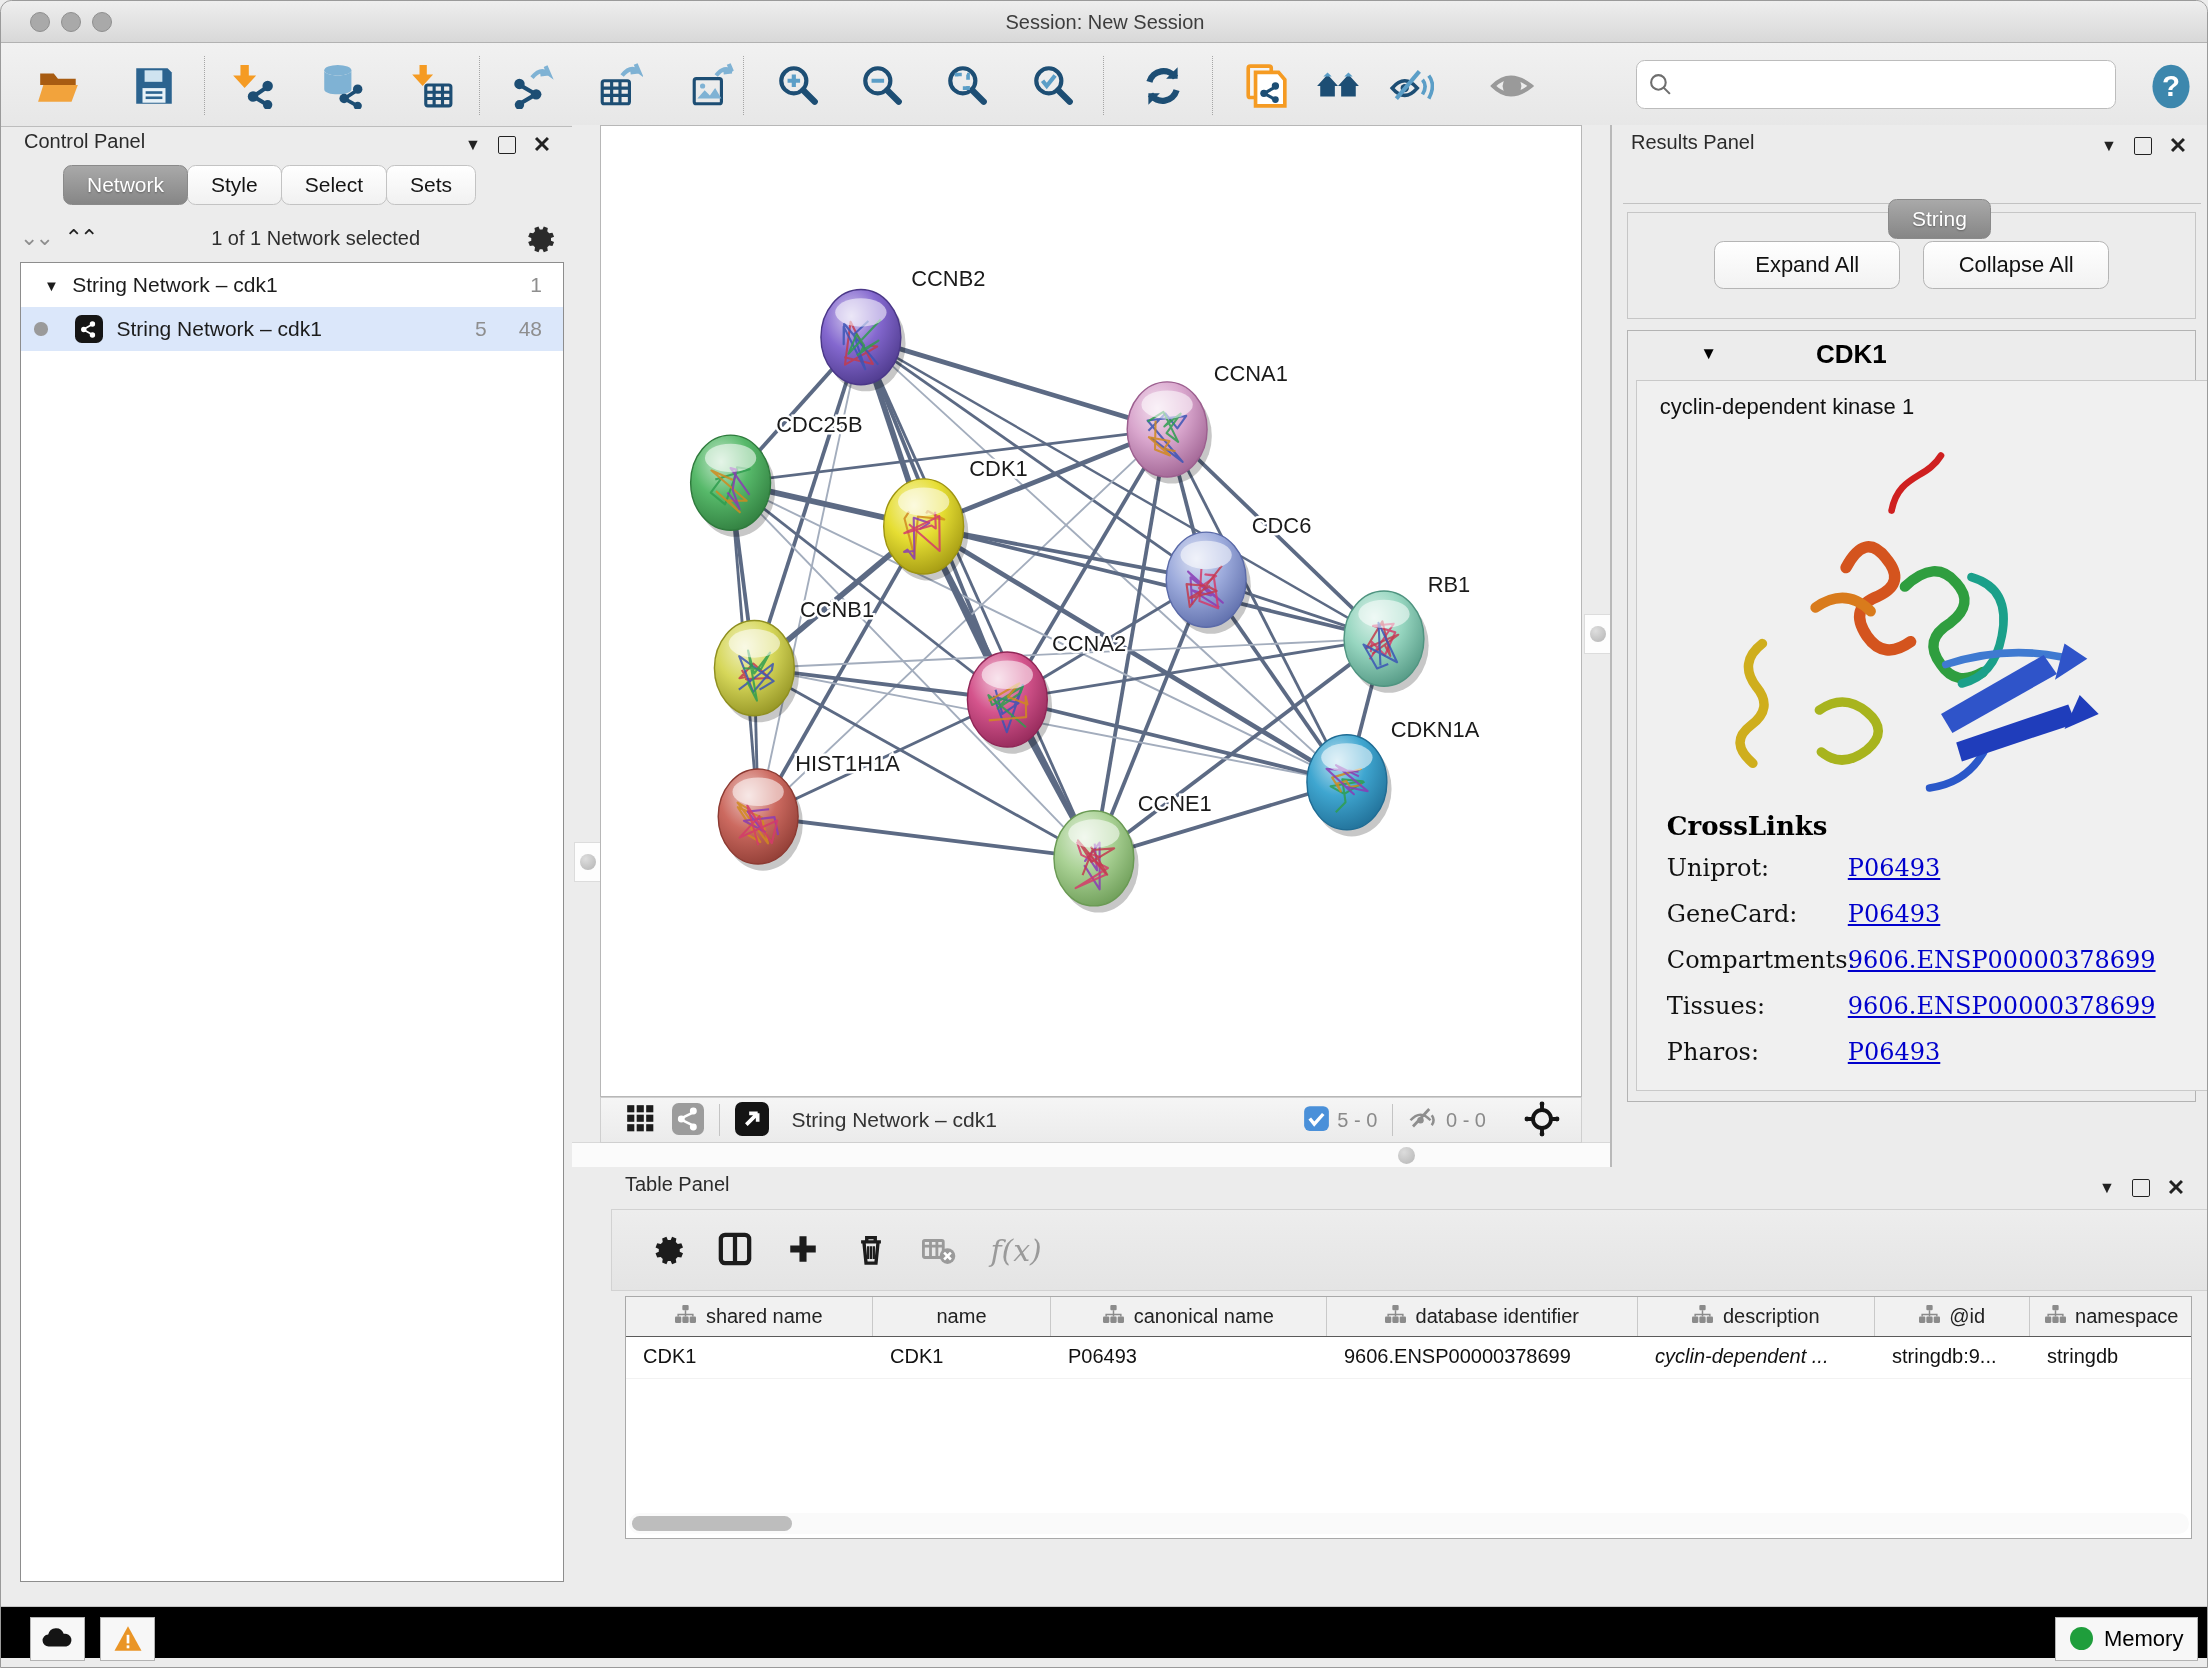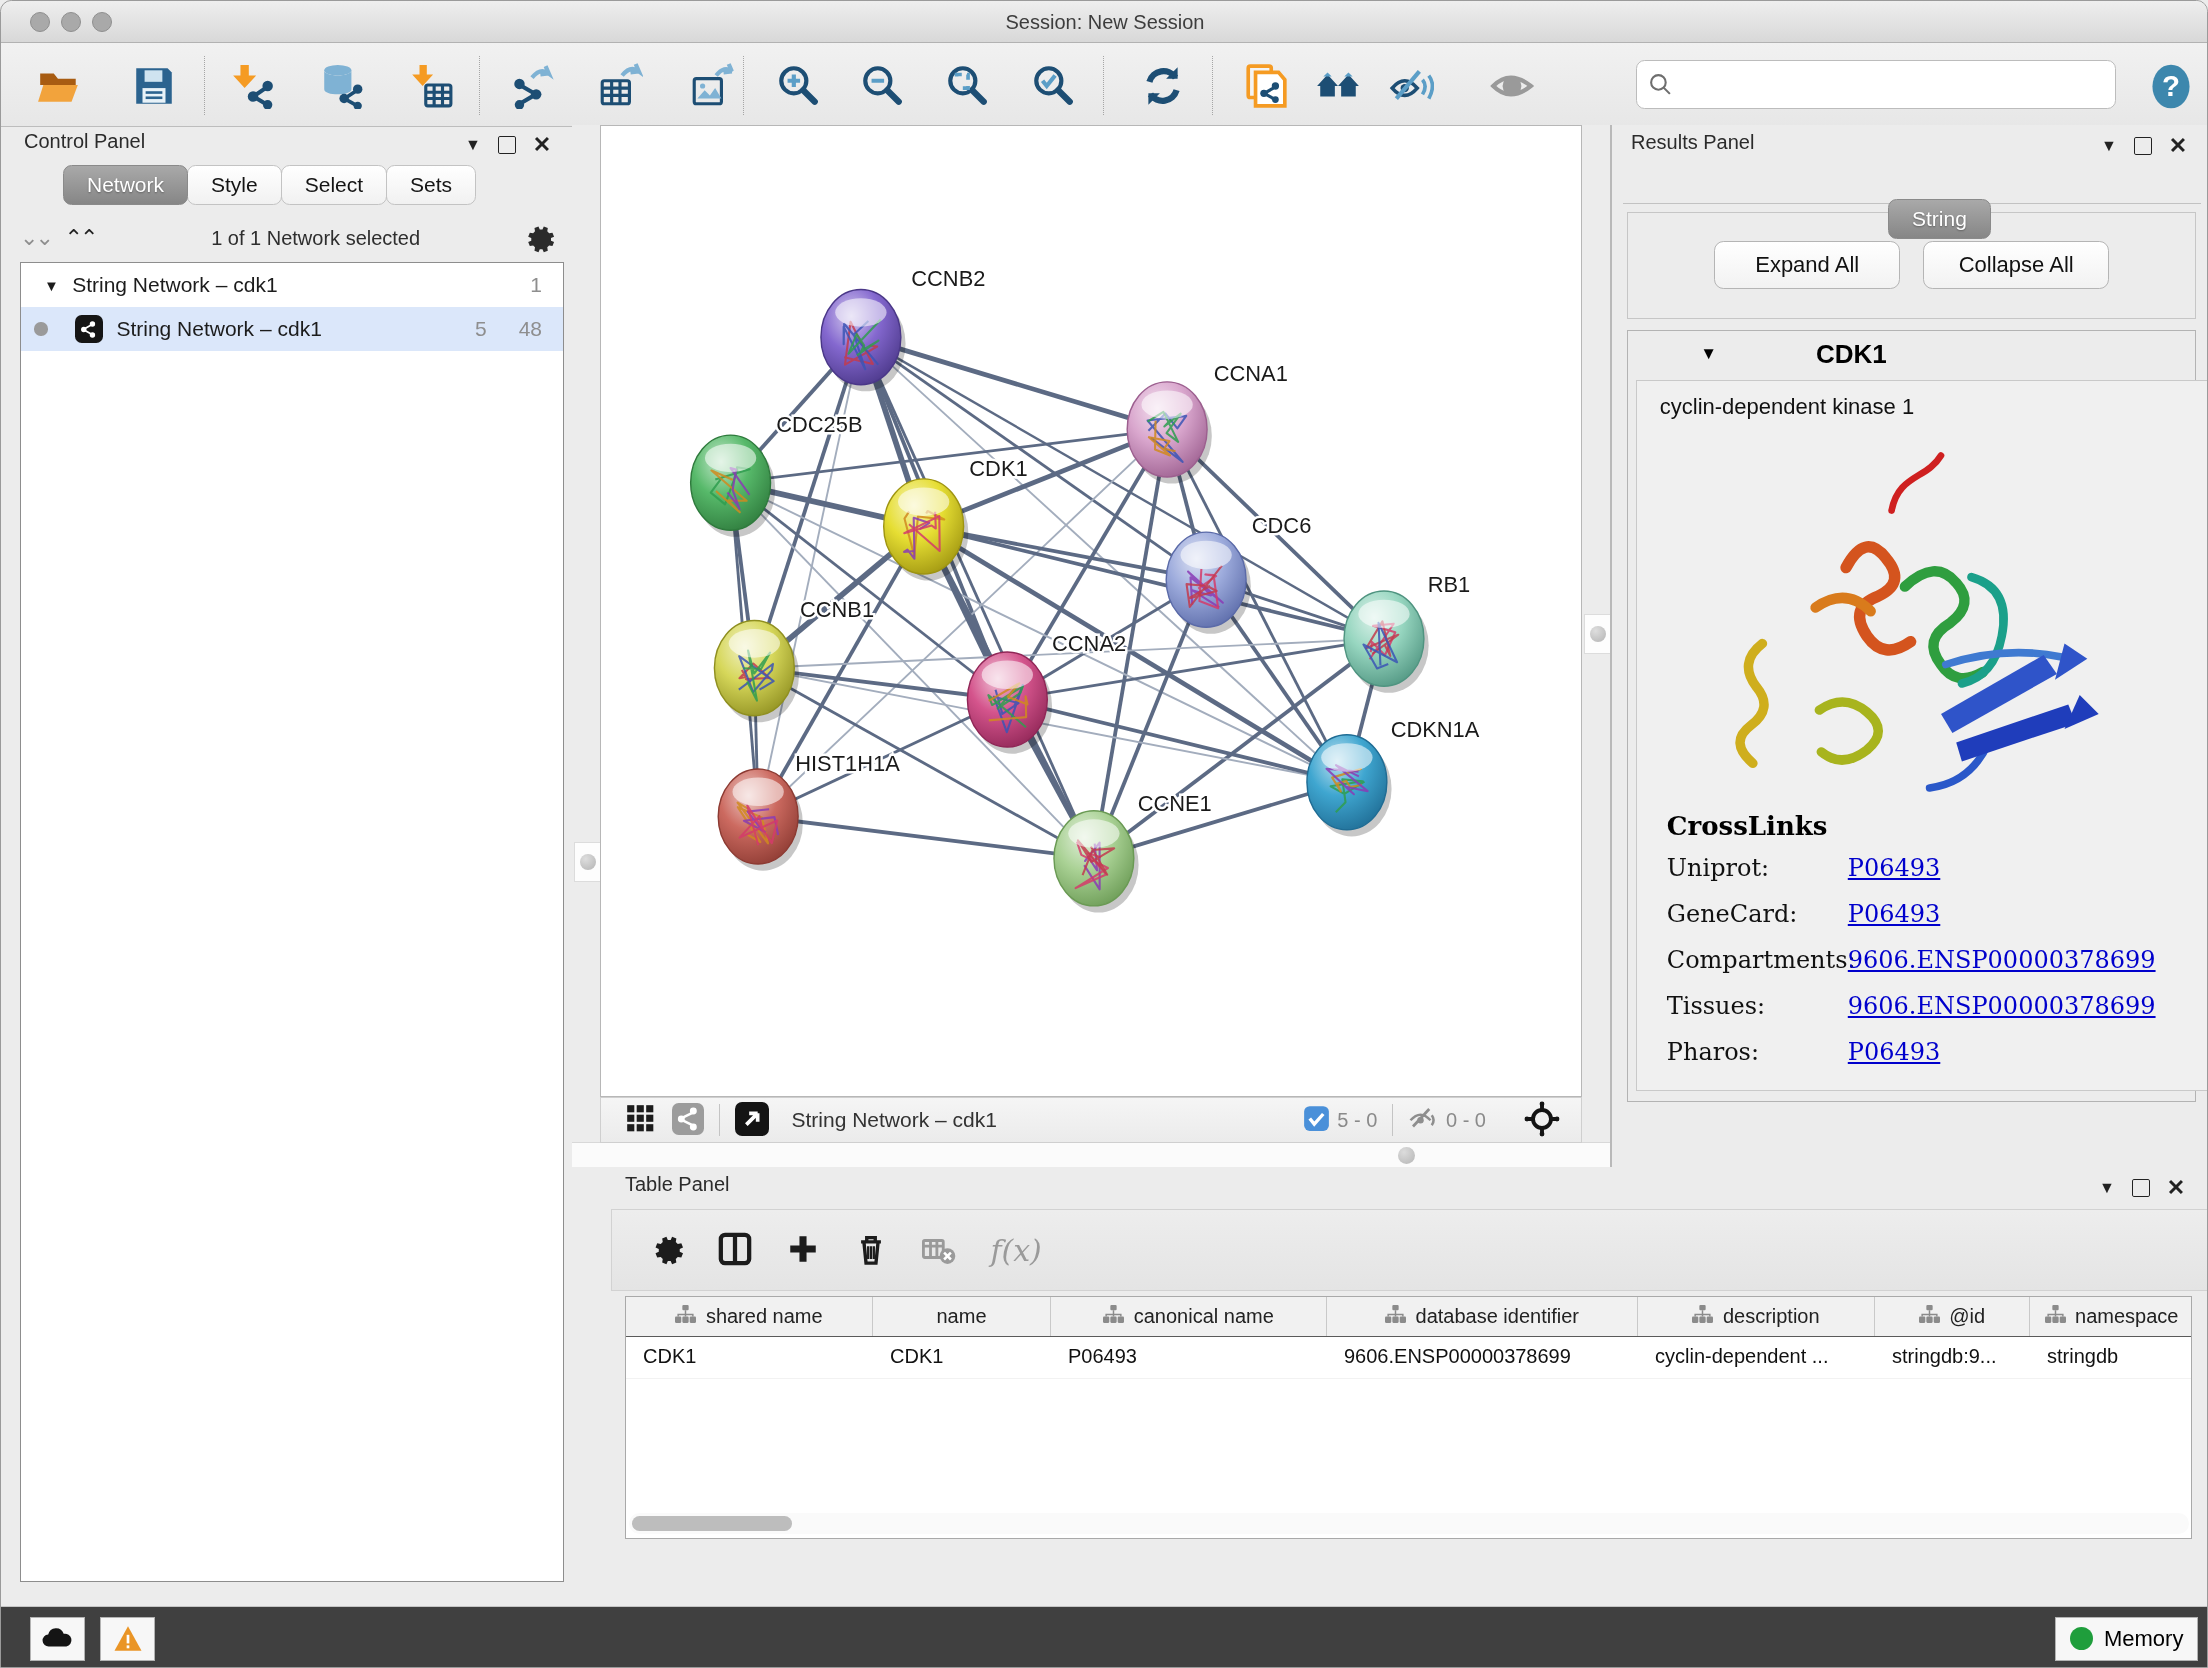--- a/index.html
+++ b/index.html
@@ -101,21 +101,21 @@
   #grid-head { display:flex; height:40px; background:#f1f1f1; border-bottom:1.9px solid #5a5a5a; }
   .gh-cell { display:flex; align-items:center; justify-content:center; gap:9.5px; font-size:20px; color:#222;
     border-right:1px solid #c9c9c9; overflow:hidden; white-space:nowrap; flex:none; }
   #grid-row { display:flex; height:42px; border-bottom:1px solid #f2f2f2; }
   .gr-cell { font-size:20px; color:#111; padding:7.6px 0 0 17px; overflow:hidden; white-space:nowrap; flex:none; }
   #hscroll { position:absolute; left:28.5px; top:346px; width:1560px; height:21px; background:#fafafa; border-radius:10.5px; }
   #hscroll .thumb { position:absolute; left:3.8px; top:2.9px; width:160px; height:15px; border-radius:7.6px; background:#bdbdbd; }
   #tp-tabs { position:absolute; left:521px; top:386px; }
 
   
-  #statusbar { left:0; top:1605px; width:2208px; height:63px; background:#404040; border-top:1px solid #c6c6c6; }
+  #statusbar { left:0; top:1605px; width:2208px; height:52px; background:#000000; border-top:1px solid #c6c6c6; }
   .sb-btn { position:absolute; top:9.5px; height:44px; background:#f7f7f7; border:1.9px solid #b3b3b3;
     display:flex; align-items:center; justify-content:center; }
   #memory-btn { left:2054px; width:143px; font-size:22px; gap:11.4px; }
   #memory-btn .dot { width:23px; height:23px; border-radius:50%; }
 </style>
 </head>
 <body>
 
 <div id="titlebar" class="abs">
   <span class="traffic" style="left:28.5px"></span>
@@ -793,21 +793,21 @@
               </g>
             </svg></span>
           <span>namespace</span>
         </div>
       </div>
     <div id="grid-row">
         <div class="gr-cell" style="width: 247px;">CDK1</div>
         <div class="gr-cell" style="width: 178px;">CDK1</div>
         <div class="gr-cell" style="width: 276px;">P06493</div>
         <div class="gr-cell" style="width: 311px;">9606.ENSP00000378699</div>
-        <div class="gr-cell" style="width: 237px;">cyclin-dependent ...</div>
+        <div class="gr-cell" style="width: 237px; font-style: italic;">cyclin-dependent ...</div>
         <div class="gr-cell" style="width: 155px;">stringdb:9...</div>
         <div class="gr-cell" style="width: 164px;">stringdb</div>
       </div>
   </div>
   <div id="hscroll">
       <span class="thumb"></span>
     </div>
 </div>
 
 <div class="abs" id="statusbar">

